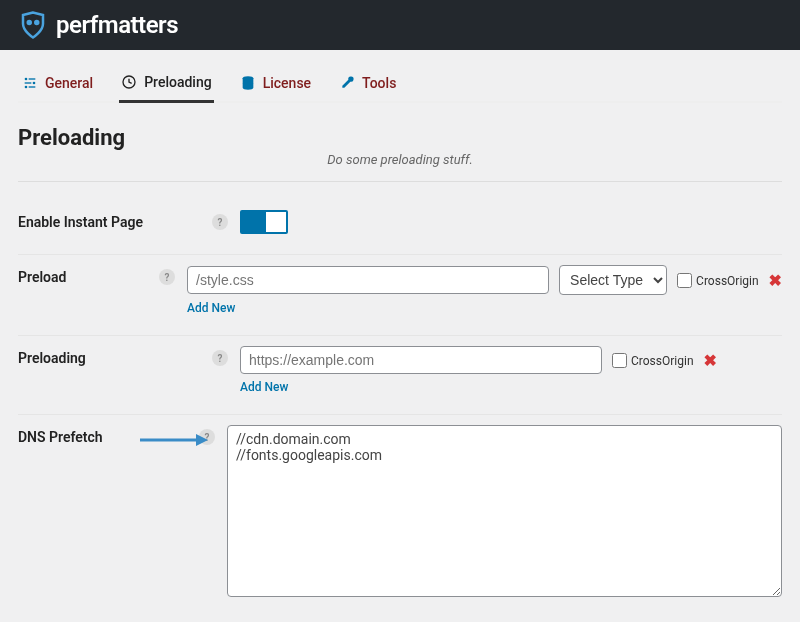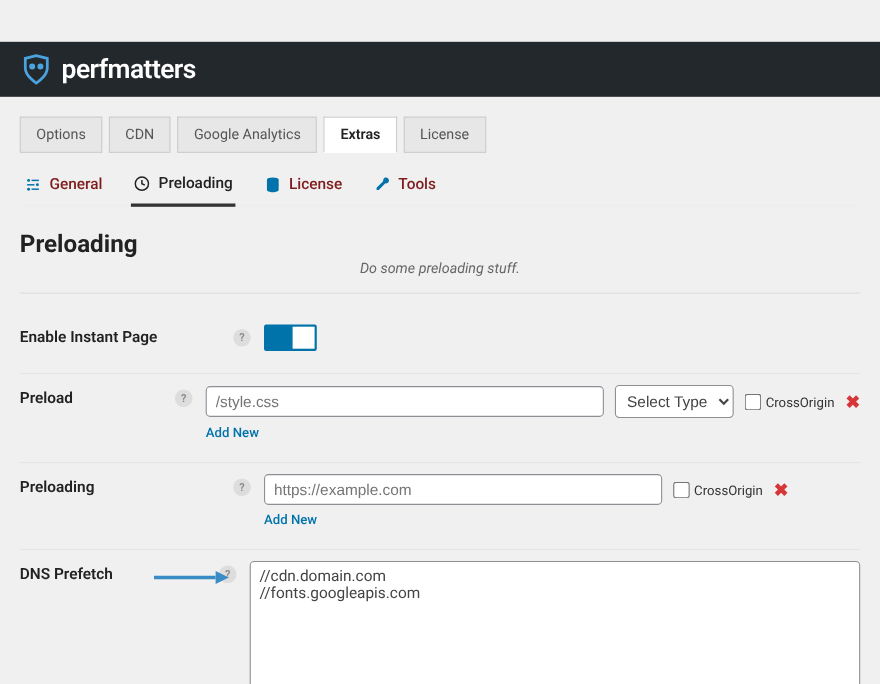--- a/index.html
+++ b/index.html
@@ -1,17 +1,17 @@
 <!DOCTYPE html>
 <html><head>
 <meta charset="utf-8">
 <style>
 * { box-sizing: border-box; margin: 0; padding: 0; }
 body { font-family: -apple-system, BlinkMacSystemFont, "Segoe UI", Roboto, sans-serif; background: #f0f0f1; width: 800px; }
-.header { background: #23282d; padding: 10px 18px; display: flex; align-items: center; margin-top: 38px; }
+.header { background: #23282d; padding: 10px 18px; display: flex; align-items: center; }
 .logo-wrap { display: flex; align-items: center; gap: 8px; }
 .logo-icon svg { display: block; }
 .logo-text { color: #fff; font-size: 24px; font-weight: 600; letter-spacing: -0.5px; }
 .page { padding: 18px; }
 .tab-strip { display: flex; gap: 6px; margin-bottom: 14px; }
 .tab { background: #e7e7e7; border: 1px solid #ccc; padding: 8px 14px; font-size: 13px; color: #555; cursor: pointer; }
 .tab.active { background: #fff; border-bottom: 1px solid #fff; font-weight: 600; color: #222; }
 .subtab-strip { display: flex; gap: 24px; border-bottom: 2px solid #eee; margin-bottom: 22px; padding-left: 2px; }
 .subtab { display: flex; align-items: center; gap: 7px; color: #7f1d1d; font-size: 14px; padding: 6px 2px 10px; cursor: pointer; font-weight: 500; }
 .subtab.active { color: #222; border-bottom: 3px solid #333; margin-bottom: -2px; }
@@ -27,47 +27,40 @@
 .ctrl-row { display: flex; align-items: center; gap: 10px; }
 .toggle { width: 48px; height: 24px; background: #0073aa; border-radius: 2px; position: relative; cursor: pointer; }
 .toggle::after { content: ""; position: absolute; right: 2px; top: 2px; width: 20px; height: 20px; background: #fff; }
 input[type=text], select, textarea { border: 1px solid #8c8f94; border-radius: 4px; padding: 5px 8px; font-size: 14px; color: #444; background: #fff; }
 input[type=text] { width: 362px; }
 select { padding: 5px 6px; }
 .checkbox-wrap { display: flex; align-items: flex-end; gap: 4px; font-size: 12px; color: #333; }
 .checkbox-wrap input { width: 15px; height: 15px; }
 .remove-x { color: #d63638; font-weight: 700; font-size: 16px; cursor: pointer; }
 .add-link { color: #0073aa; font-size: 12px; cursor: pointer; font-weight: 500; }
-textarea { width: 555px; height: 140px; resize: both; font-family: inherit; }
+textarea { width: 555px; height: 172px; resize: both; font-family: inherit; }
 .arrow-annot { position: absolute; left: 120px; top: 5px; width: 70px; height: 20px; }
 </style>
 </head>
 <body>
 
 <div class="header">
   <div class="logo-wrap">
     <span class="logo-icon">
       <svg width="30" height="30" viewBox="0 0 24 24" fill="none" stroke="#4aa3df" stroke-width="2">
           <path d="M12 2 L4 4 L4 11 C4 17 12 22 12 22 C12 22 20 17 20 11 L20 4 Z"></path>
           <circle cx="9" cy="10" r="1.2" fill="#4aa3df"></circle>
           <circle cx="15" cy="10" r="1.2" fill="#4aa3df"></circle>
         </svg>
     </span>
     <span class="logo-text">perfmatters</span>
   </div>
 </div>
 
 <div class="page">
-  <div class="tab-strip">
-    <div class="tab">Options</div>
-    <div class="tab">CDN</div>
-    <div class="tab">Google Analytics</div>
-    <div class="tab active">Extras</div>
-    <div class="tab">License</div>
-  </div>
 
   <div class="subtab-strip">
     <div class="subtab">
       <span class="ico">
           <svg width="16" height="16" viewBox="0 0 24 24" fill="#0073aa">
             <circle cx="6" cy="6" r="2"></circle>
             <rect x="10" y="5" width="10" height="2"></rect>
             <circle cx="18" cy="12" r="2"></circle>
             <rect x="4" y="11" width="10" height="2"></rect>
             <circle cx="6" cy="18" r="2"></circle>

